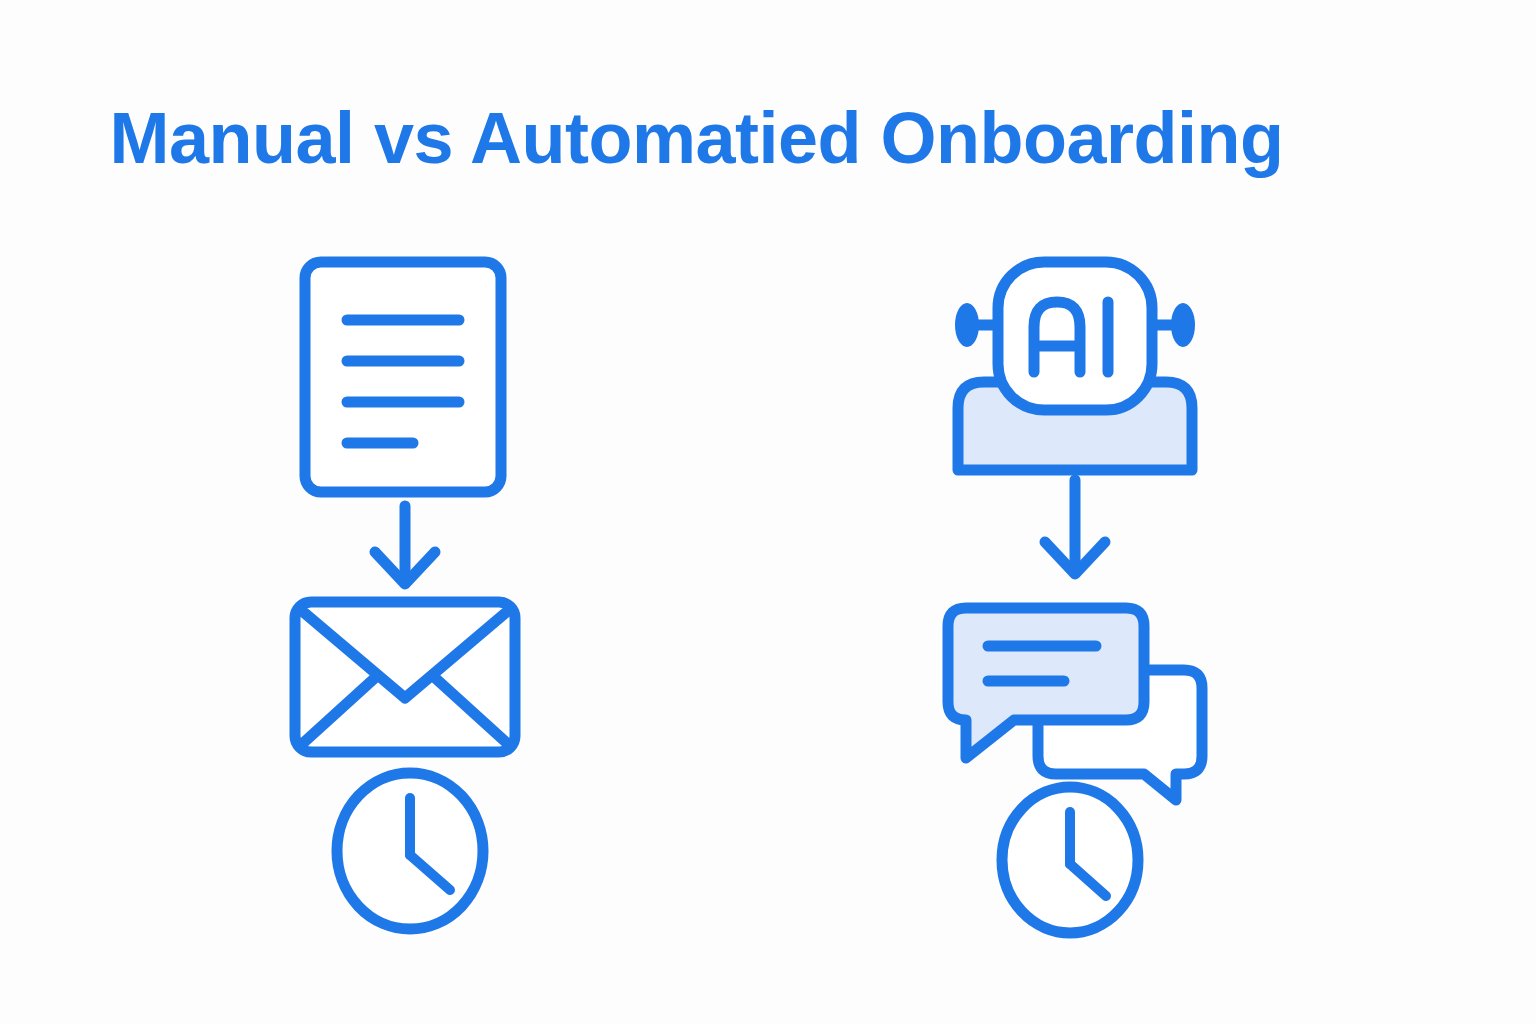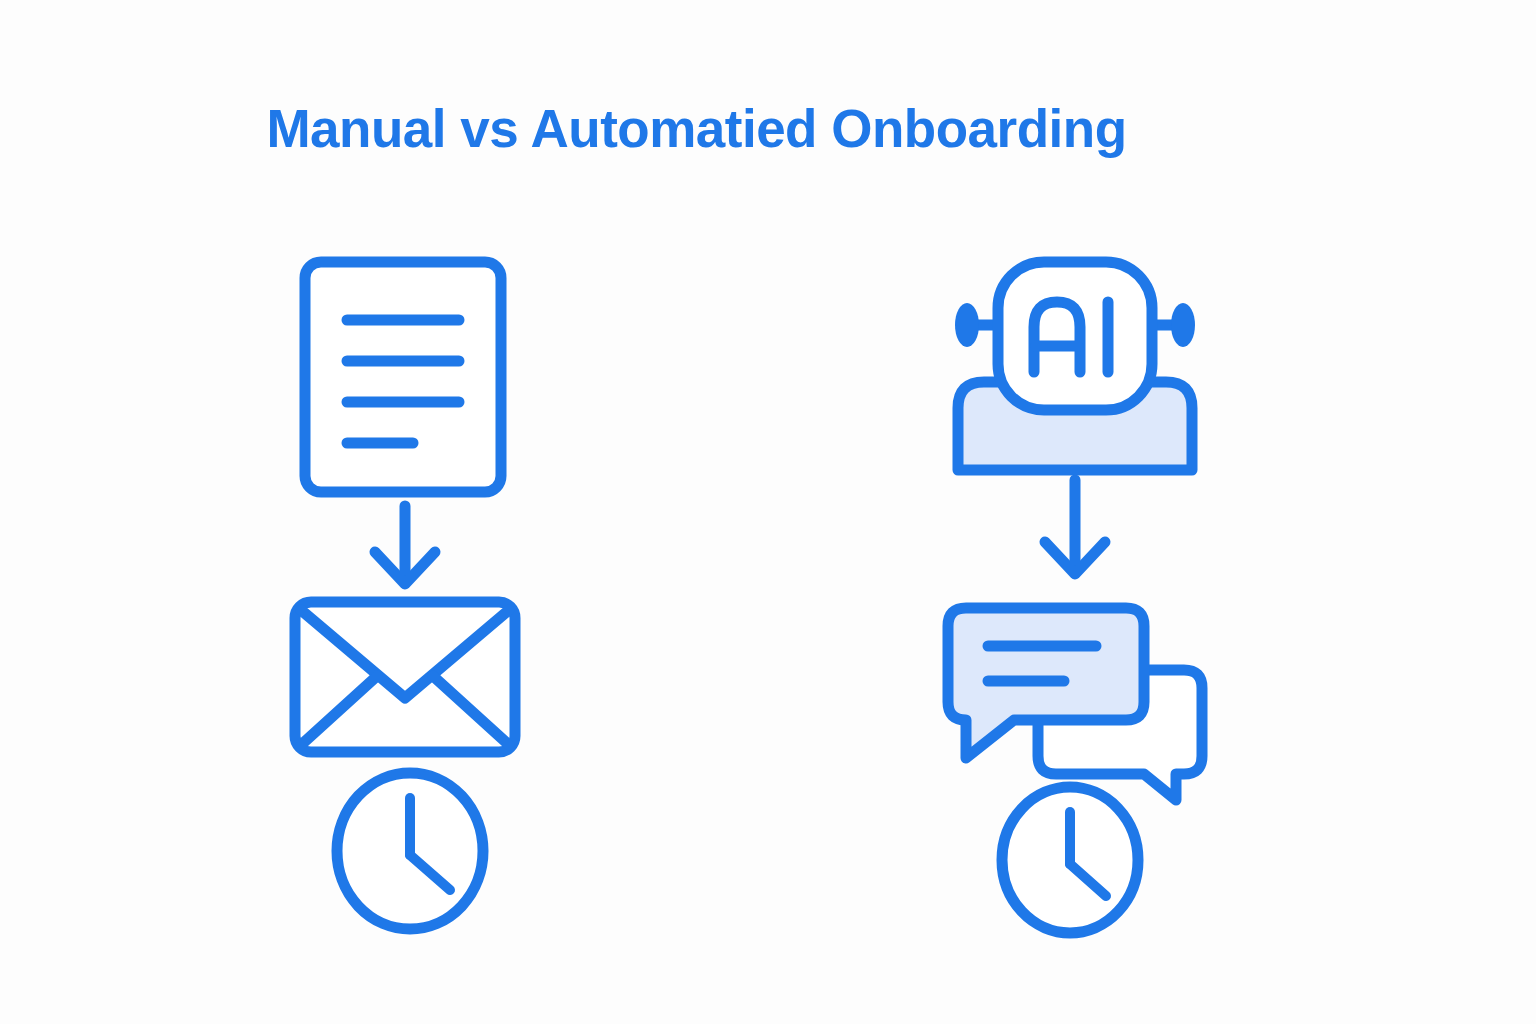--- a/index.html
+++ b/index.html
@@ -18,21 +18,21 @@
     width: 1536px;
     height: 1024px;
     background: #fdfdfd;
   }
   .title {
     position: absolute;
     left: 0;
     top: 102px;
     width: 1393px;
     text-align: center;
-    font-size: 53px;
+    font-size: 72px;
     font-weight: bold;
     letter-spacing: -0.5px;
     color: #1f78e8;
     white-space: nowrap;
     line-height: 1;
   }
   .column {
     position: absolute;
     top: 240px;
     width: 400px;

